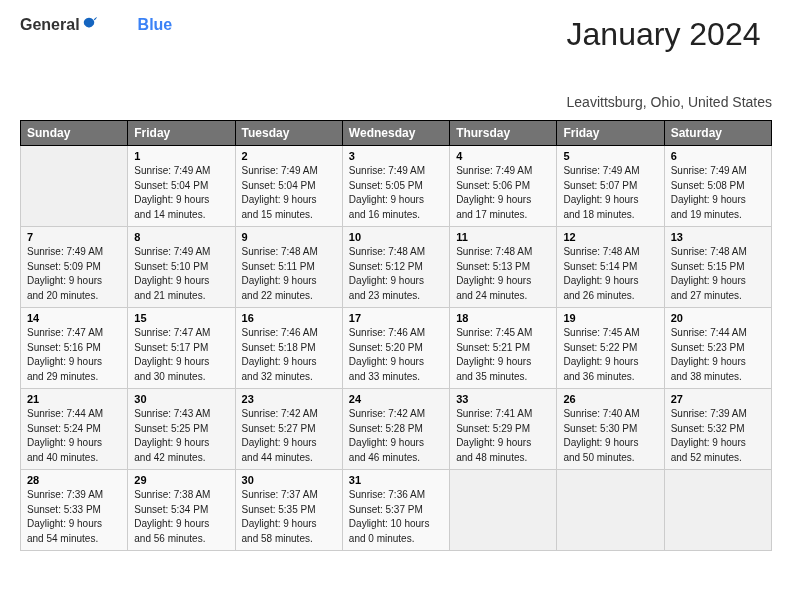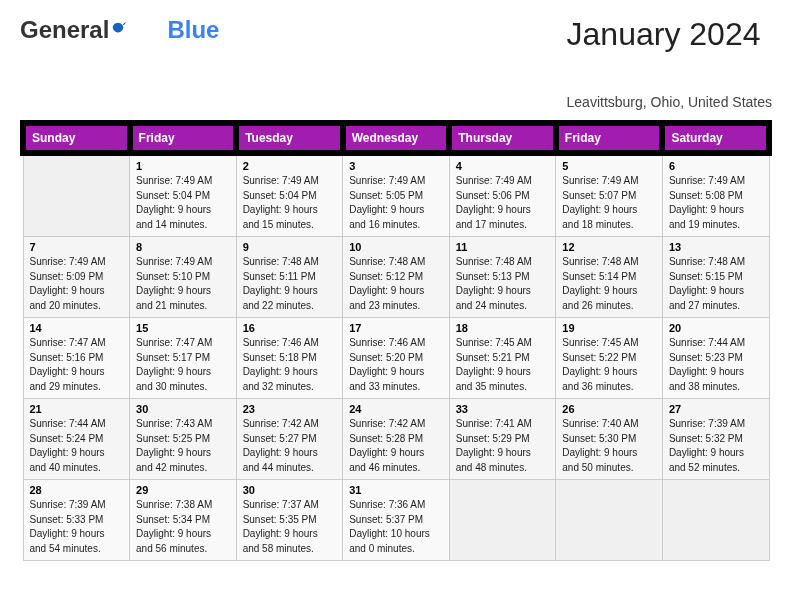--- a/index.html
+++ b/index.html
@@ -21,21 +21,21 @@
       margin-bottom: 10px;
     }
     .logo {
       display: flex;
       flex-direction: column;
       align-items: flex-start;
     }
     .logo-text {
       display: flex;
       align-items: center;
-      font-size: 24px;
+      font-size: 16px;
       font-weight: bold;
       color: #333;
     }
     .logo-general { color: #333; }
     .logo-blue { color: #3b82f6; margin-left: 40px; }
     .logo-icon {
       display: inline-block;
       width: 16px;
       height: 18px;
       margin: 0 1px;
@@ -51,27 +51,27 @@
       font-size: 14px;
       color: #444;
       margin-top: 41px;
     }
     table {
       width: 100%;
       border-collapse: collapse;
       font-size: 10.5px;
     }
     thead tr th {
-      background: #a21caf;
+      background: #737373;
       color: #fff;
       text-align: left;
       padding: 5px 6px;
       font-size: 12px;
       font-weight: bold;
-      border: 6px solid #000000;
+      border: 1px solid #000000;
     }
     tbody tr td {
       vertical-align: top;
       padding: 4px 6px;
       border: 1px solid #ccc;
       width: calc(100% / 7);
       min-height: 70px;
       background: #fff;
     }
     tbody tr:nth-child(odd) td {

